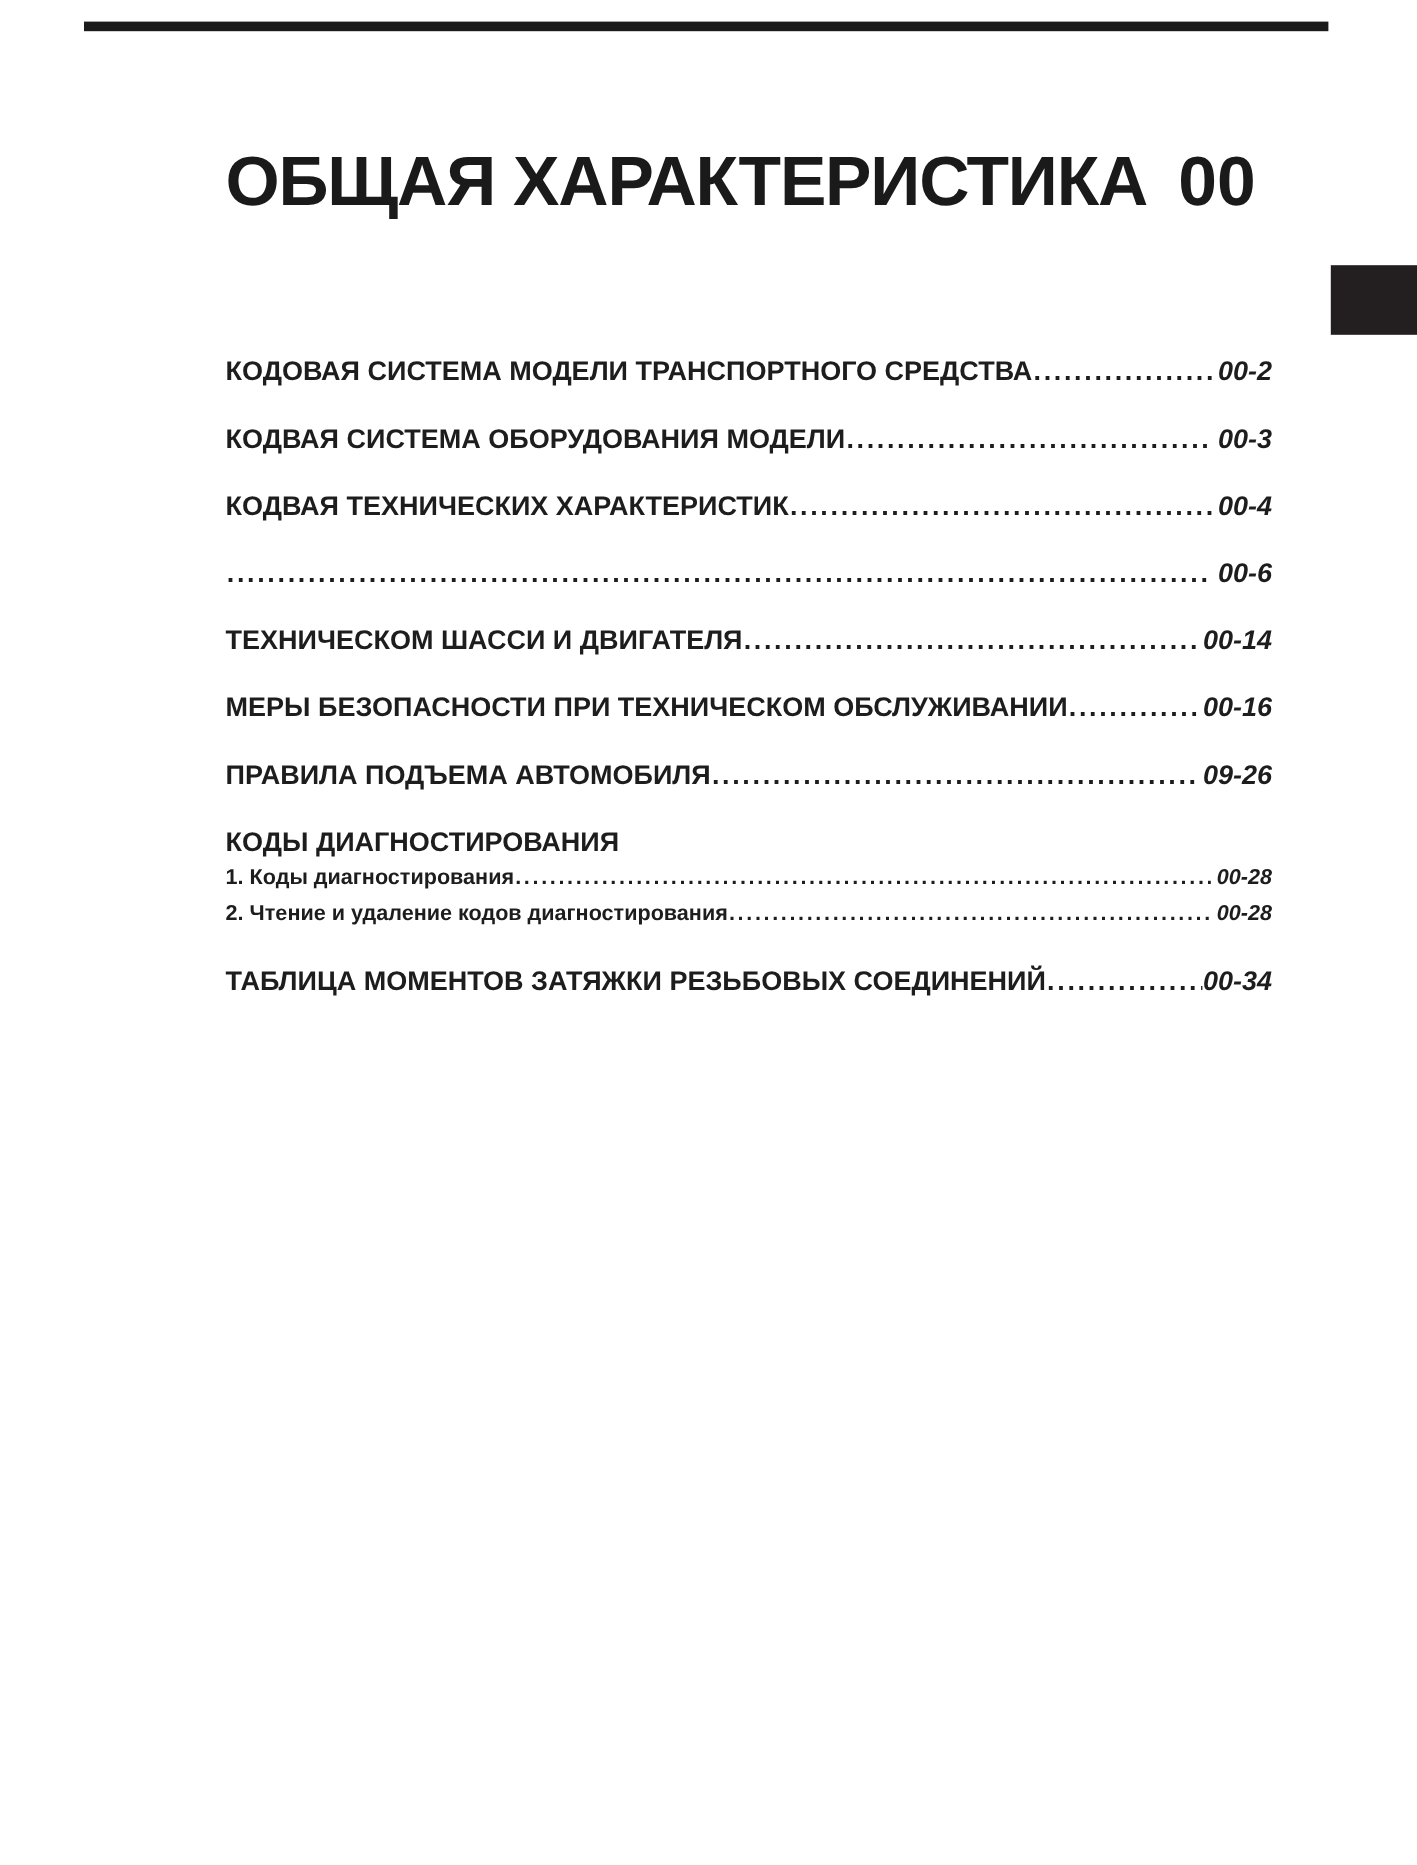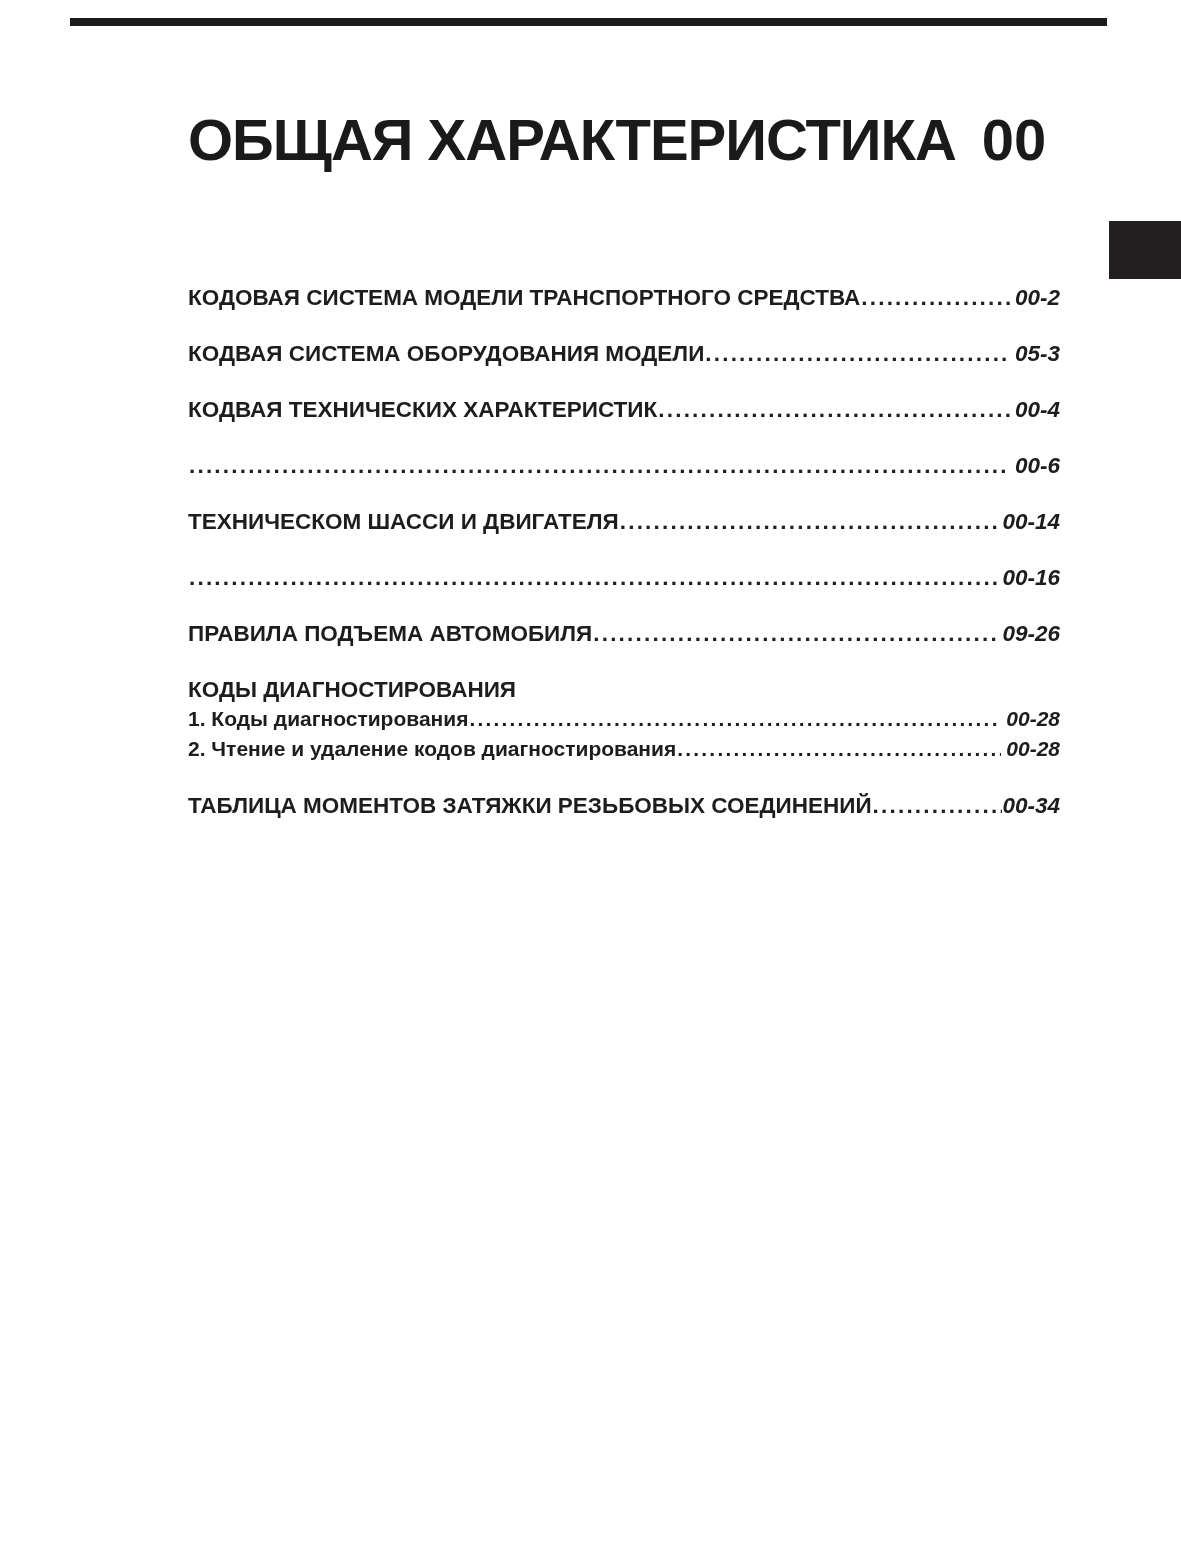--- a/index.html
+++ b/index.html
@@ -25,21 +25,21 @@
     position: absolute;
     right: 0;
     top: 221px;
     width: 72px;
     height: 58px;
     background: #231f20;
   }
   .content {
     position: absolute;
     left: 188px;
-    top: 0;
+    top: 12px;
     width: 872px;
   }
   .title-row {
     margin-top: 106px;
     font-size: 58px;
     font-weight: bold;
     letter-spacing: -1px;
     line-height: 68px;
     white-space: nowrap;
     color: #1a1a1a;
@@ -67,21 +67,21 @@
     margin-left: 1px;
   }
   .toc-page { flex: 0 0 auto; padding-left: 5px; font-style: italic; }
   .toc-group { margin-bottom: 4px; }
   .toc-group-header {
     font-size: 22.5px;
     font-weight: bold;
     line-height: 28px;
   }
   .toc-group .toc-row {
-    font-size: 21px;
+    font-size: 18px;
     line-height: 30px;
     margin-bottom: 0;
   }
   .toc-last { margin-top: 28px; margin-bottom: 0; }
   .toc-last .toc-page { padding-left: 0; }
 </style>
 </head>
 <body>
 
 <div class="page">
@@ -99,41 +99,42 @@
 
       <div class="toc-row">
         <span class="toc-label">КОДОВАЯ СИСТЕМА МОДЕЛИ ТРАНСПОРТНОГО СРЕДСТВА</span>
           <span class="leader">....................................................................................................................................................................................</span>
           <span class="toc-page">00-2</span>
       </div>
 
       <div class="toc-row">
         <span class="toc-label">КОДВАЯ СИСТЕМА ОБОРУДОВАНИЯ МОДЕЛИ</span>
           <span class="leader">....................................................................................................................................................................................</span>
-          <span class="toc-page">05-3</span>
+          <span class="toc-page">00-3</span>
       </div>
 
       <div class="toc-row">
         <span class="toc-label">КОДВАЯ ТЕХНИЧЕСКИХ ХАРАКТЕРИСТИК</span>
           <span class="leader">....................................................................................................................................................................................</span>
           <span class="toc-page">00-4</span>
       </div>
 
       <div class="toc-row">
           <span class="leader">....................................................................................................................................................................................</span>
           <span class="toc-page">00-6</span>
       </div>
 
       <div class="toc-row">
         <span class="toc-label">ТЕХНИЧЕСКОМ ШАССИ И ДВИГАТЕЛЯ</span>
           <span class="leader">....................................................................................................................................................................................</span>
           <span class="toc-page">00-14</span>
       </div>
 
       <div class="toc-row">
+        <span class="toc-label">МЕРЫ БЕЗОПАСНОСТИ ПРИ ТЕХНИЧЕСКОМ ОБСЛУЖИВАНИИ</span>
           <span class="leader">....................................................................................................................................................................................</span>
           <span class="toc-page">00-16</span>
       </div>
 
       <div class="toc-row">
         <span class="toc-label">ПРАВИЛА ПОДЪЕМА АВТОМОБИЛЯ</span>
           <span class="leader">....................................................................................................................................................................................</span>
           <span class="toc-page">09-26</span>
       </div>
 

